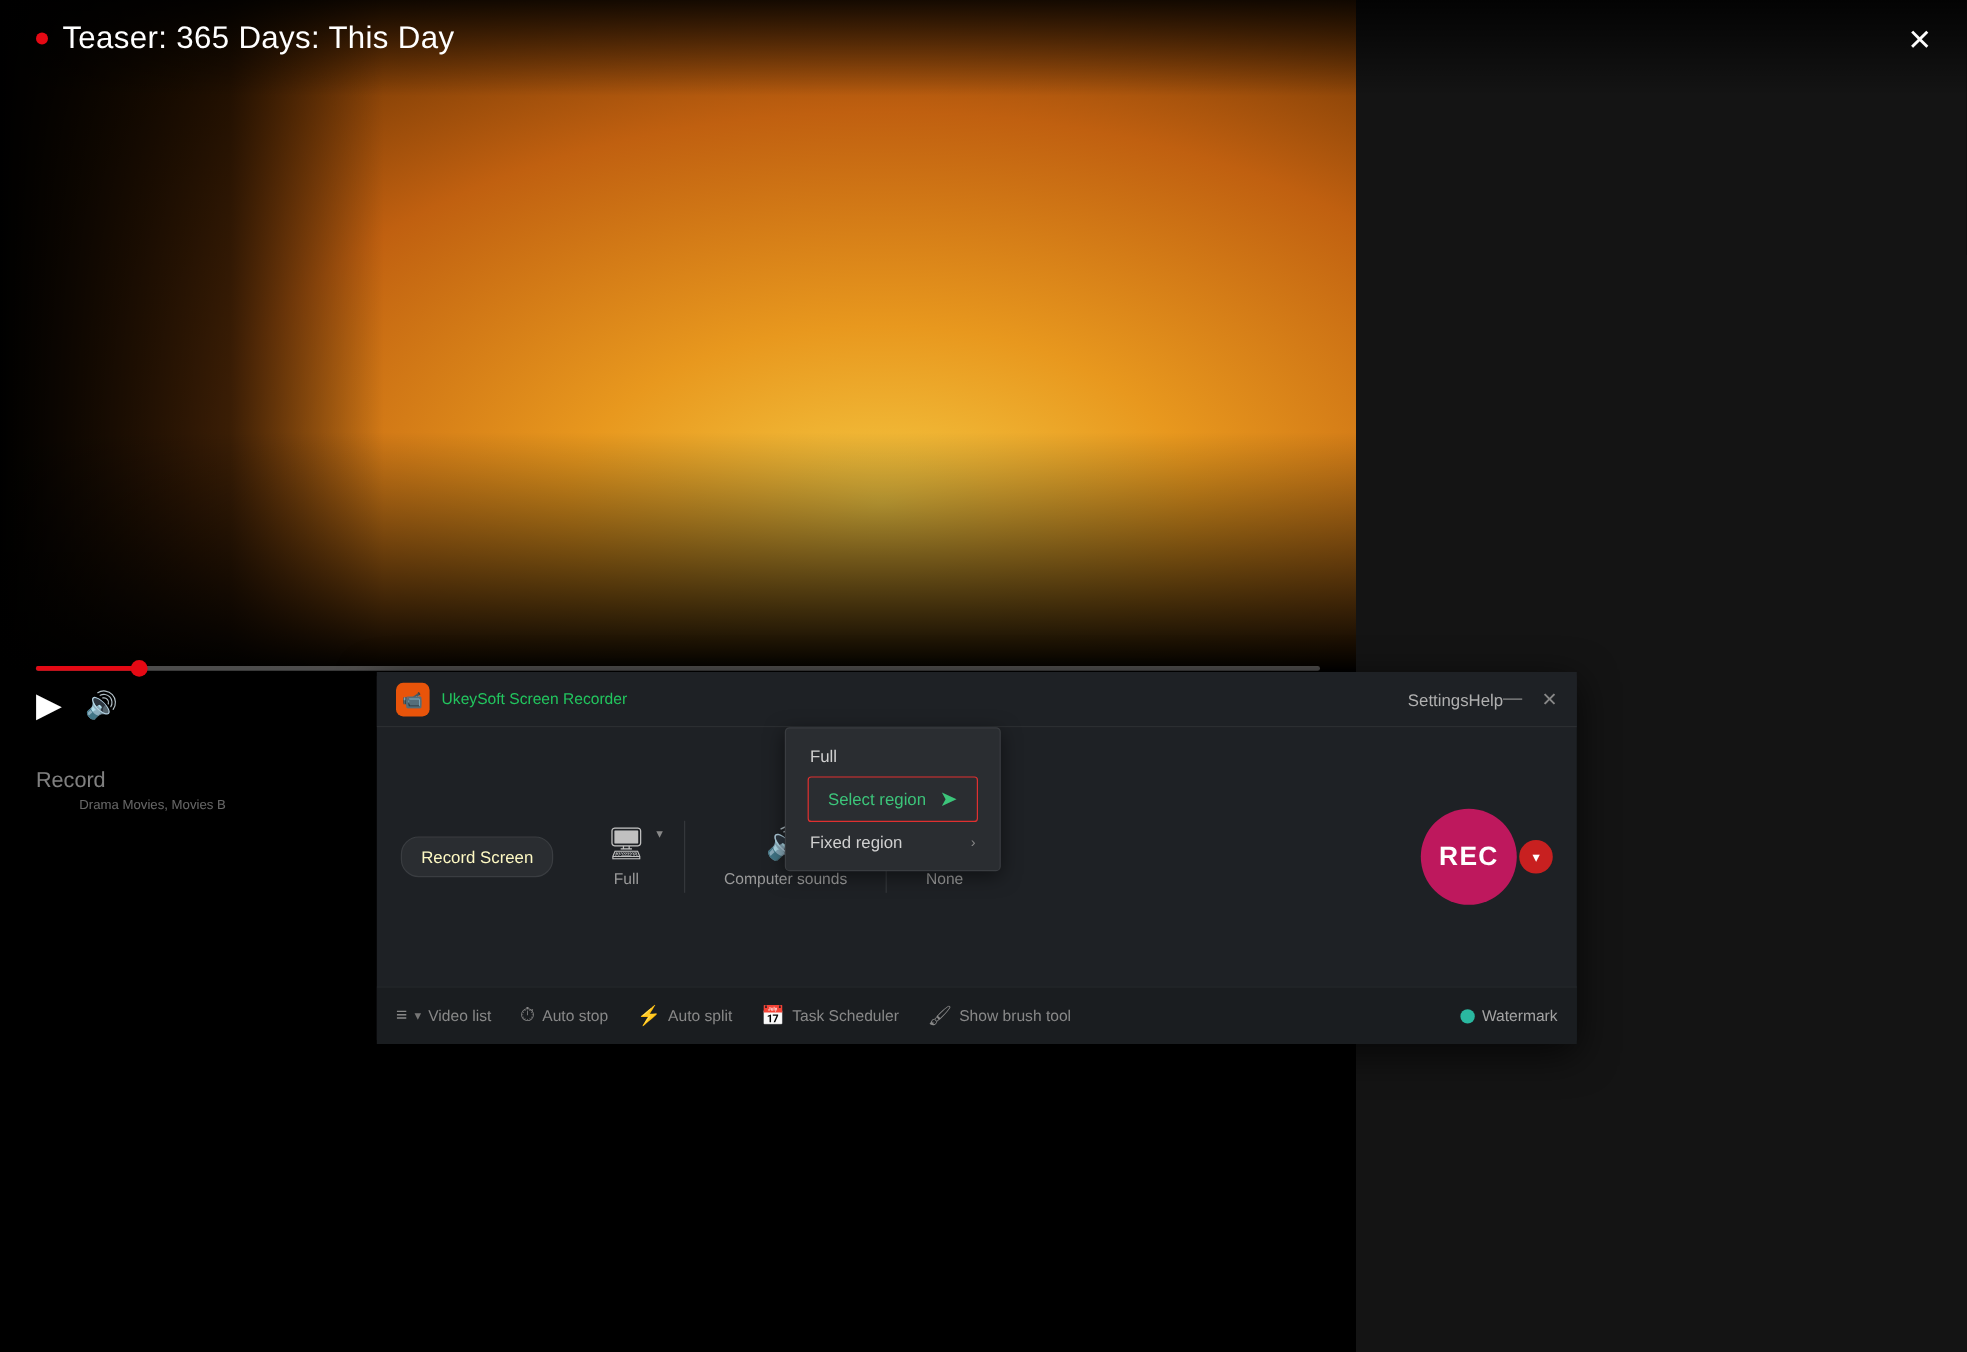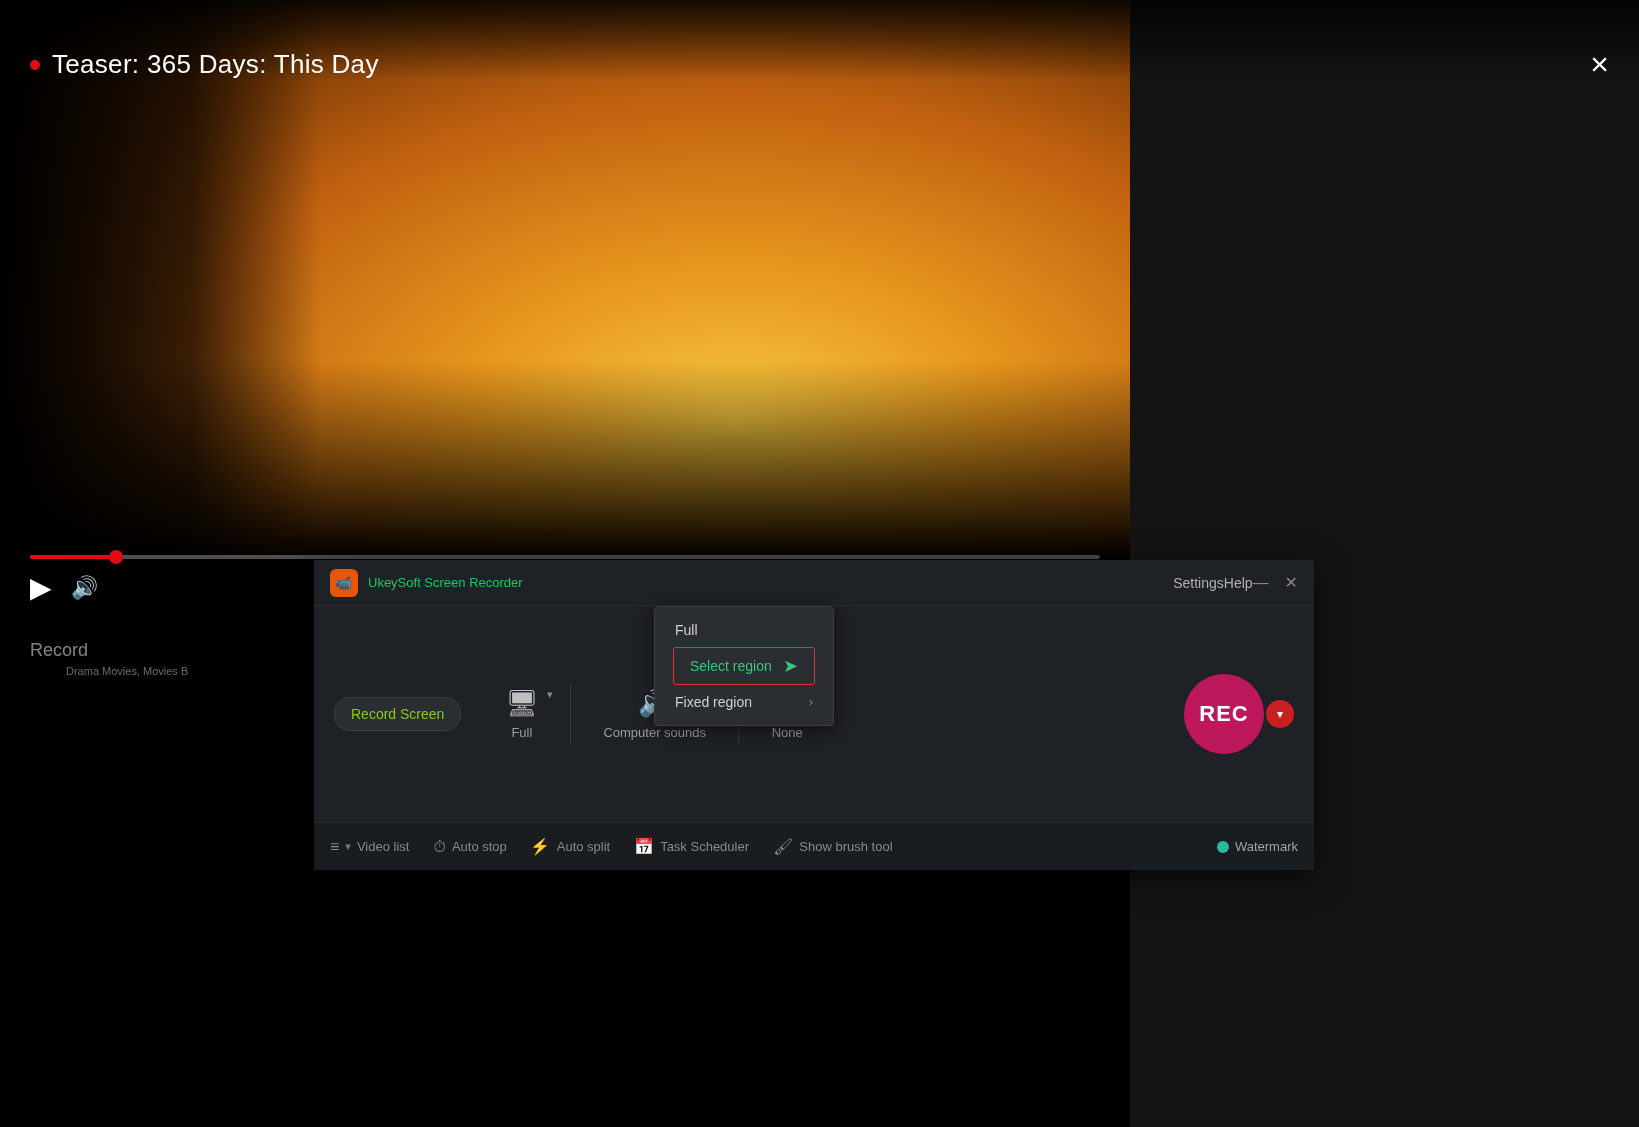--- a/index.html
+++ b/index.html
@@ -20,23 +20,23 @@
       background: #000;
     }
 
     
     .video-top-bar {
       position: absolute;
       top: 0; left: 0; right: 0;
       height: 80px;
       background: linear-gradient(to bottom, rgba(0,0,0,0.85), transparent);
       display: flex;
-      align-items: flex-end;
+      align-items: flex-start;
       justify-content: space-between;
-      padding: 0 30px;
+      padding: 16px 30px;
       z-index: 2;
     }
 
     .video-title-row {
       display: flex;
       align-items: center;
       gap: 12px;
     }
 
     .video-title-dot {
@@ -252,21 +252,21 @@
       padding: 0 20px;
       height: calc(100% - 46px - 48px);
       gap: 0;
     }
 
     
     .record-screen-btn {
       background: #2a2d31;
       border: 1px solid #3a3d41;
       border-radius: 15px;
-      color: #84cc16;
+      color: #fef9c3;
       padding: 8px 16px;
       font-size: 14px;
       cursor: pointer;
       white-space: nowrap;
       margin-right: 20px;
     }
 
     
     .dropdown-menu {
       position: absolute;

